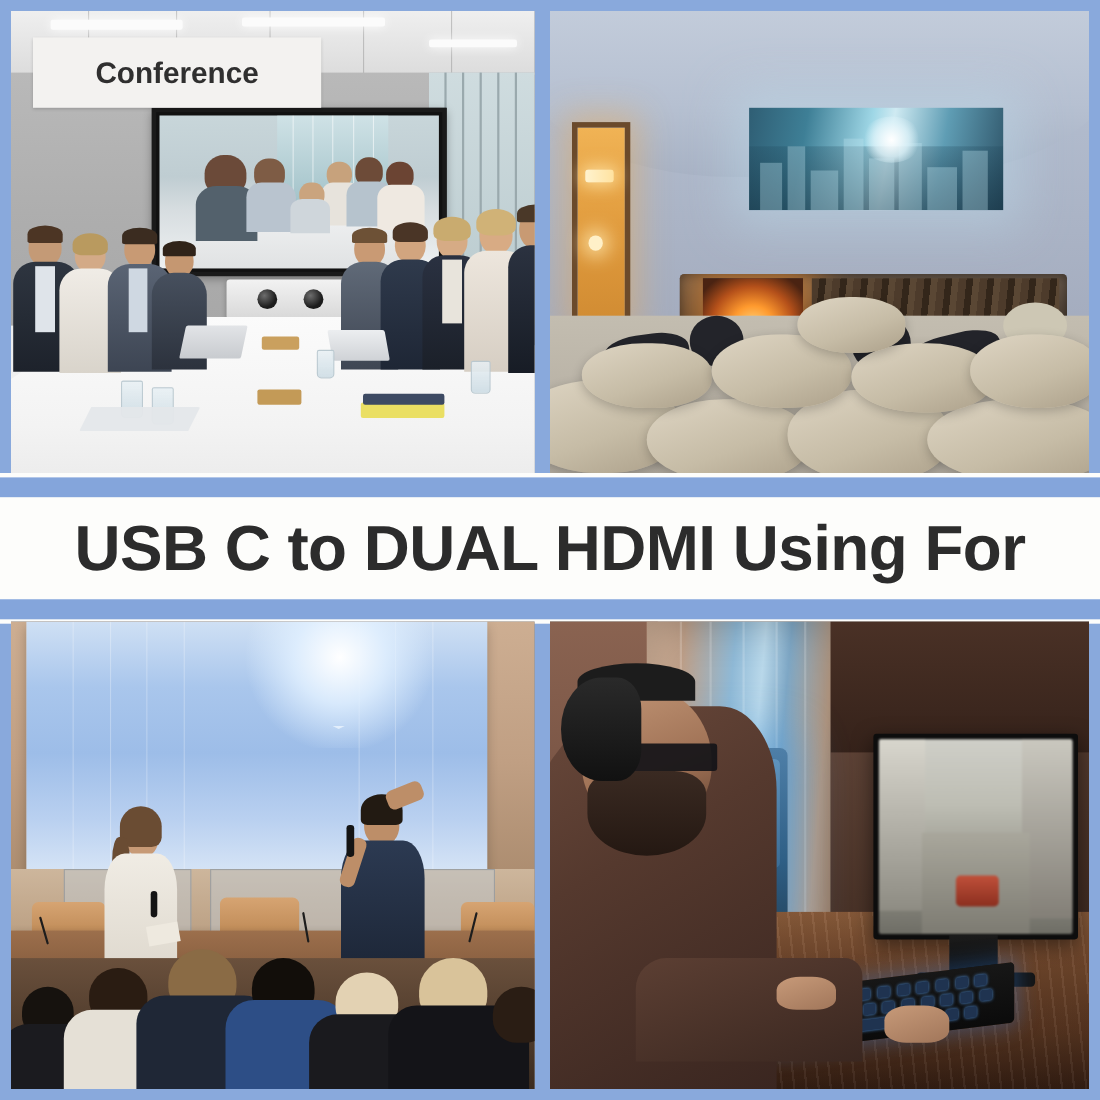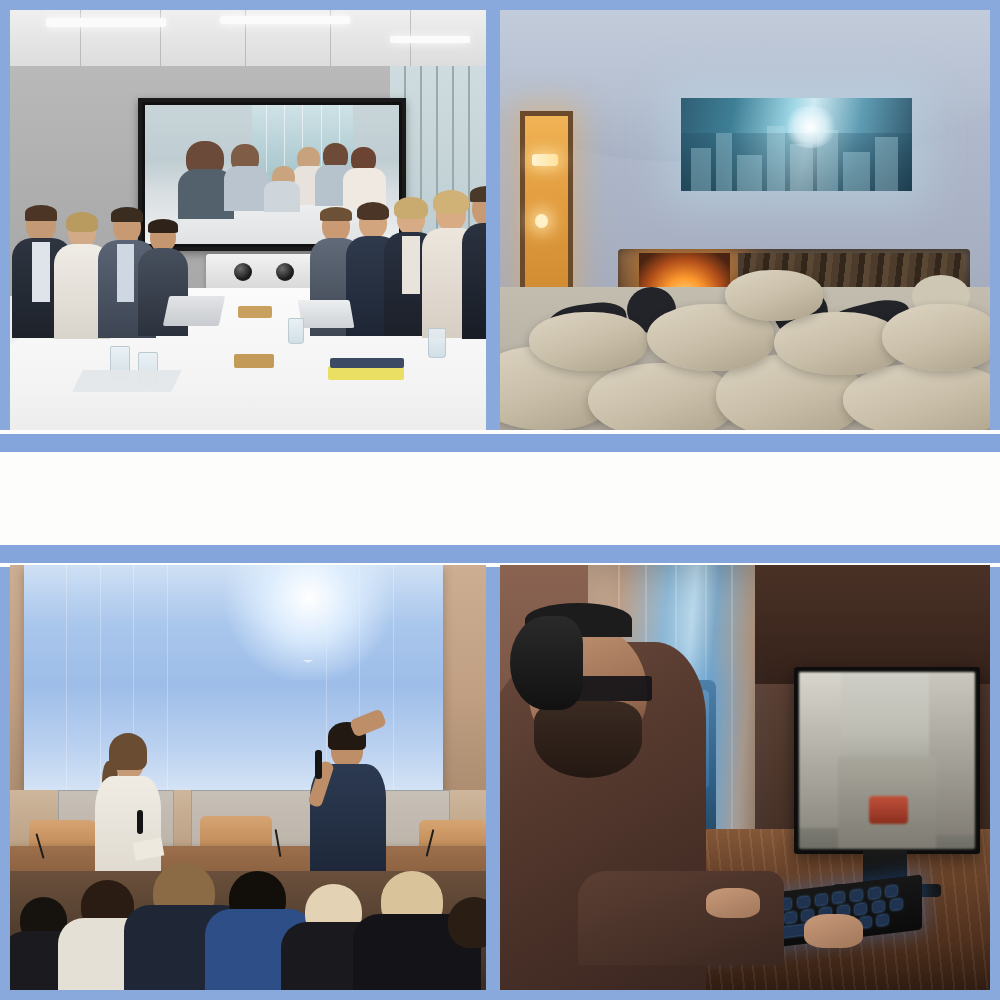--- a/index.html
+++ b/index.html
@@ -326,20 +326,23 @@
       <div class="pad" style="left:224px;top:344px;width:40px;height:14px;background:#c39a57"></div>
       <div class="pad" style="left:318px;top:356px;width:76px;height:14px;background:#eadf63;border-radius:2px"></div>
       <div class="pad" style="left:320px;top:348px;width:74px;height:10px;background:#3d4a63;border-radius:2px"></div>
       <div class="glass" style="left:100px;top:336px;width:18px;height:32px"></div>
       <div class="glass" style="left:128px;top:342px;width:18px;height:32px"></div>
       <div class="glass" style="left:278px;top:308px;width:14px;height:24px"></div>
       <div class="glass" style="left:418px;top:318px;width:16px;height:28px"></div>
       <div class="pad" style="left:62px;top:360px;width:110px;height:22px;background:rgba(228,231,234,.95);
            clip-path:polygon(10% 0,100% 0,90% 100%,0 100%)"></div>
     </div>
+    <div class="chip c1">
+      <span>Conference</span>
+    </div>
   </div>
 
   <div class="panel p-tr">
     <div class="ht">
       <div class="ht-wall"></div>
       <div class="ht-vault"></div>
 
       <div class="ht-door">
         <span class="sconce"></span>
         <span class="lamp"></span>
@@ -383,20 +386,21 @@
       <div class="cushion" style="left:46%;top:62%;width:20%;height:12%"></div>
     </div>
 
   </div>
 
   <div class="band-white top"></div>
   <div class="band-blue b1"></div>
   <div class="band-white mid"></div>
   <div class="band-blue b2"></div>
   <div class="band-white bot"></div>
+  <div class="headline">USB C to DUAL HDMI Using For</div>
 
   <div class="panel p-bl">
     <div class="cl-bg">
 
       <div class="cl-proj">
         <span class="scan" style="left:10%"></span>
         <span class="scan" style="left:18%"></span>
         <span class="scan" style="left:26%"></span>
         <span class="scan" style="left:34%"></span>
         <span class="scan" style="left:72%"></span>

